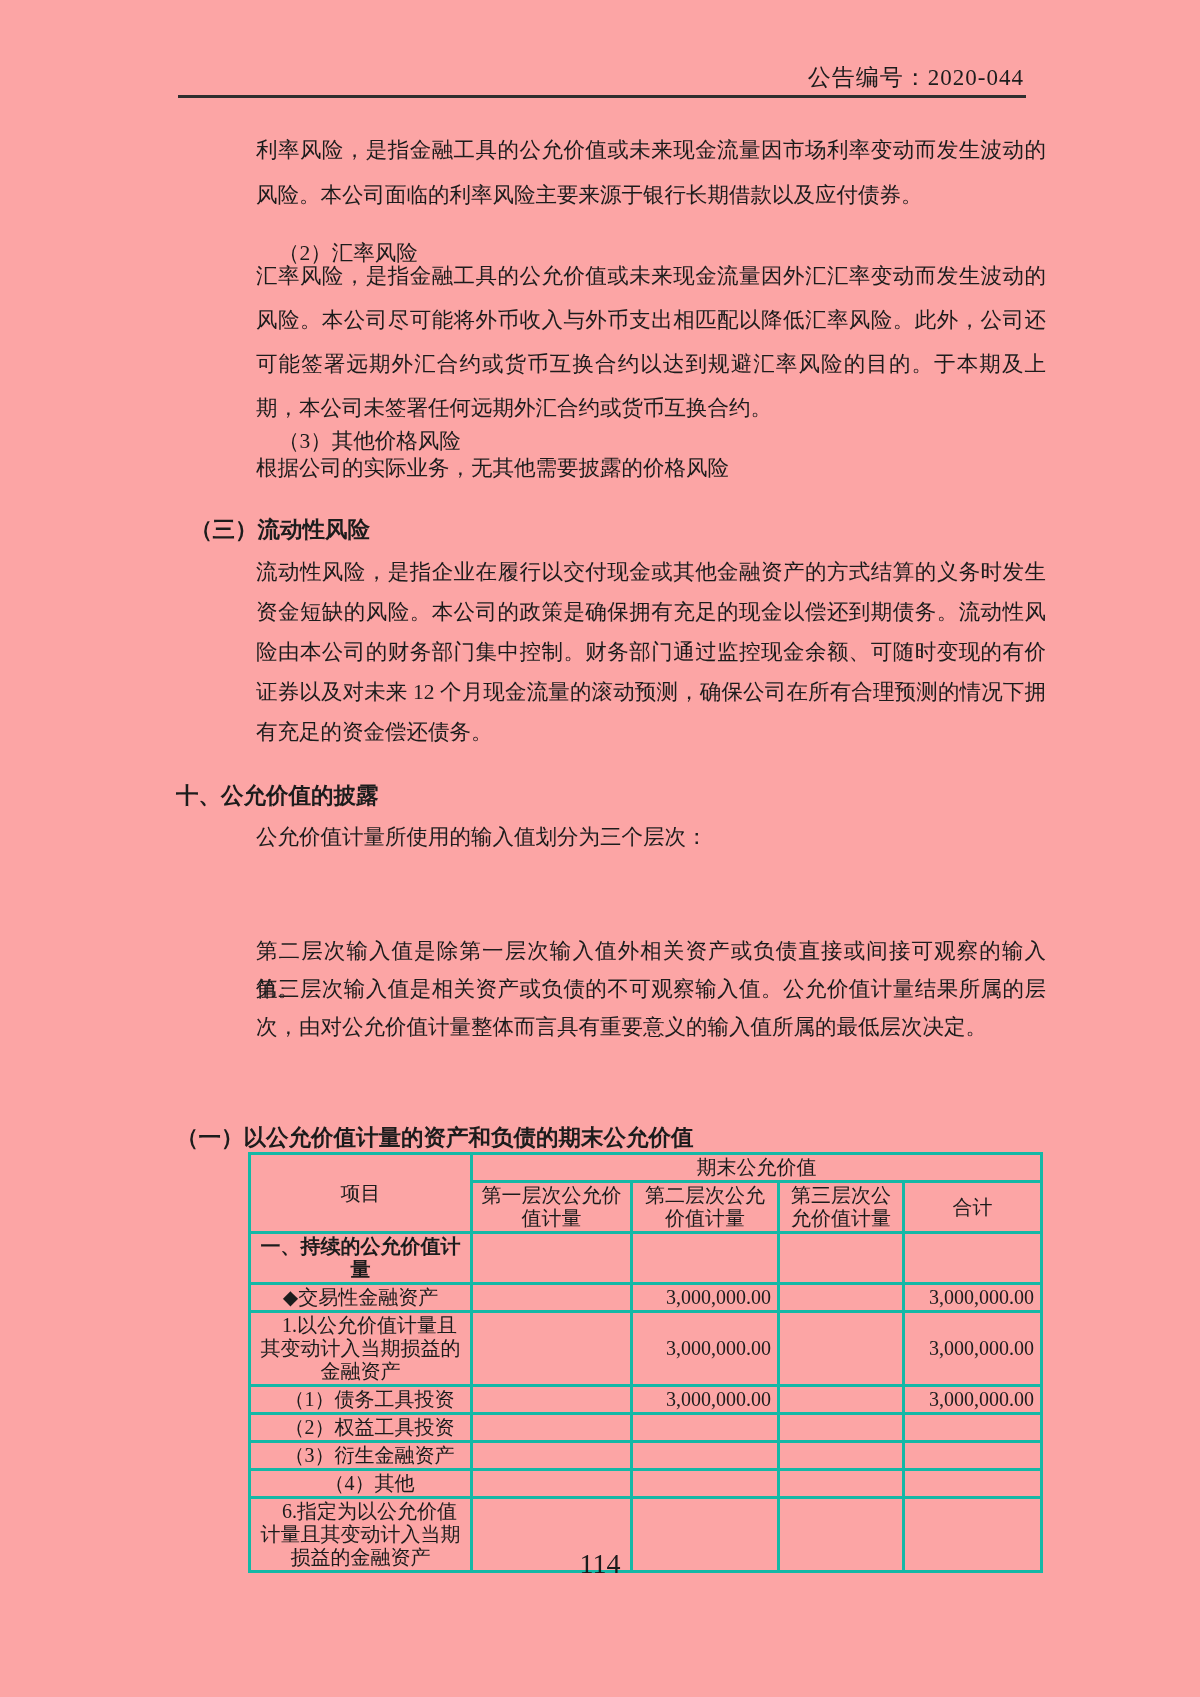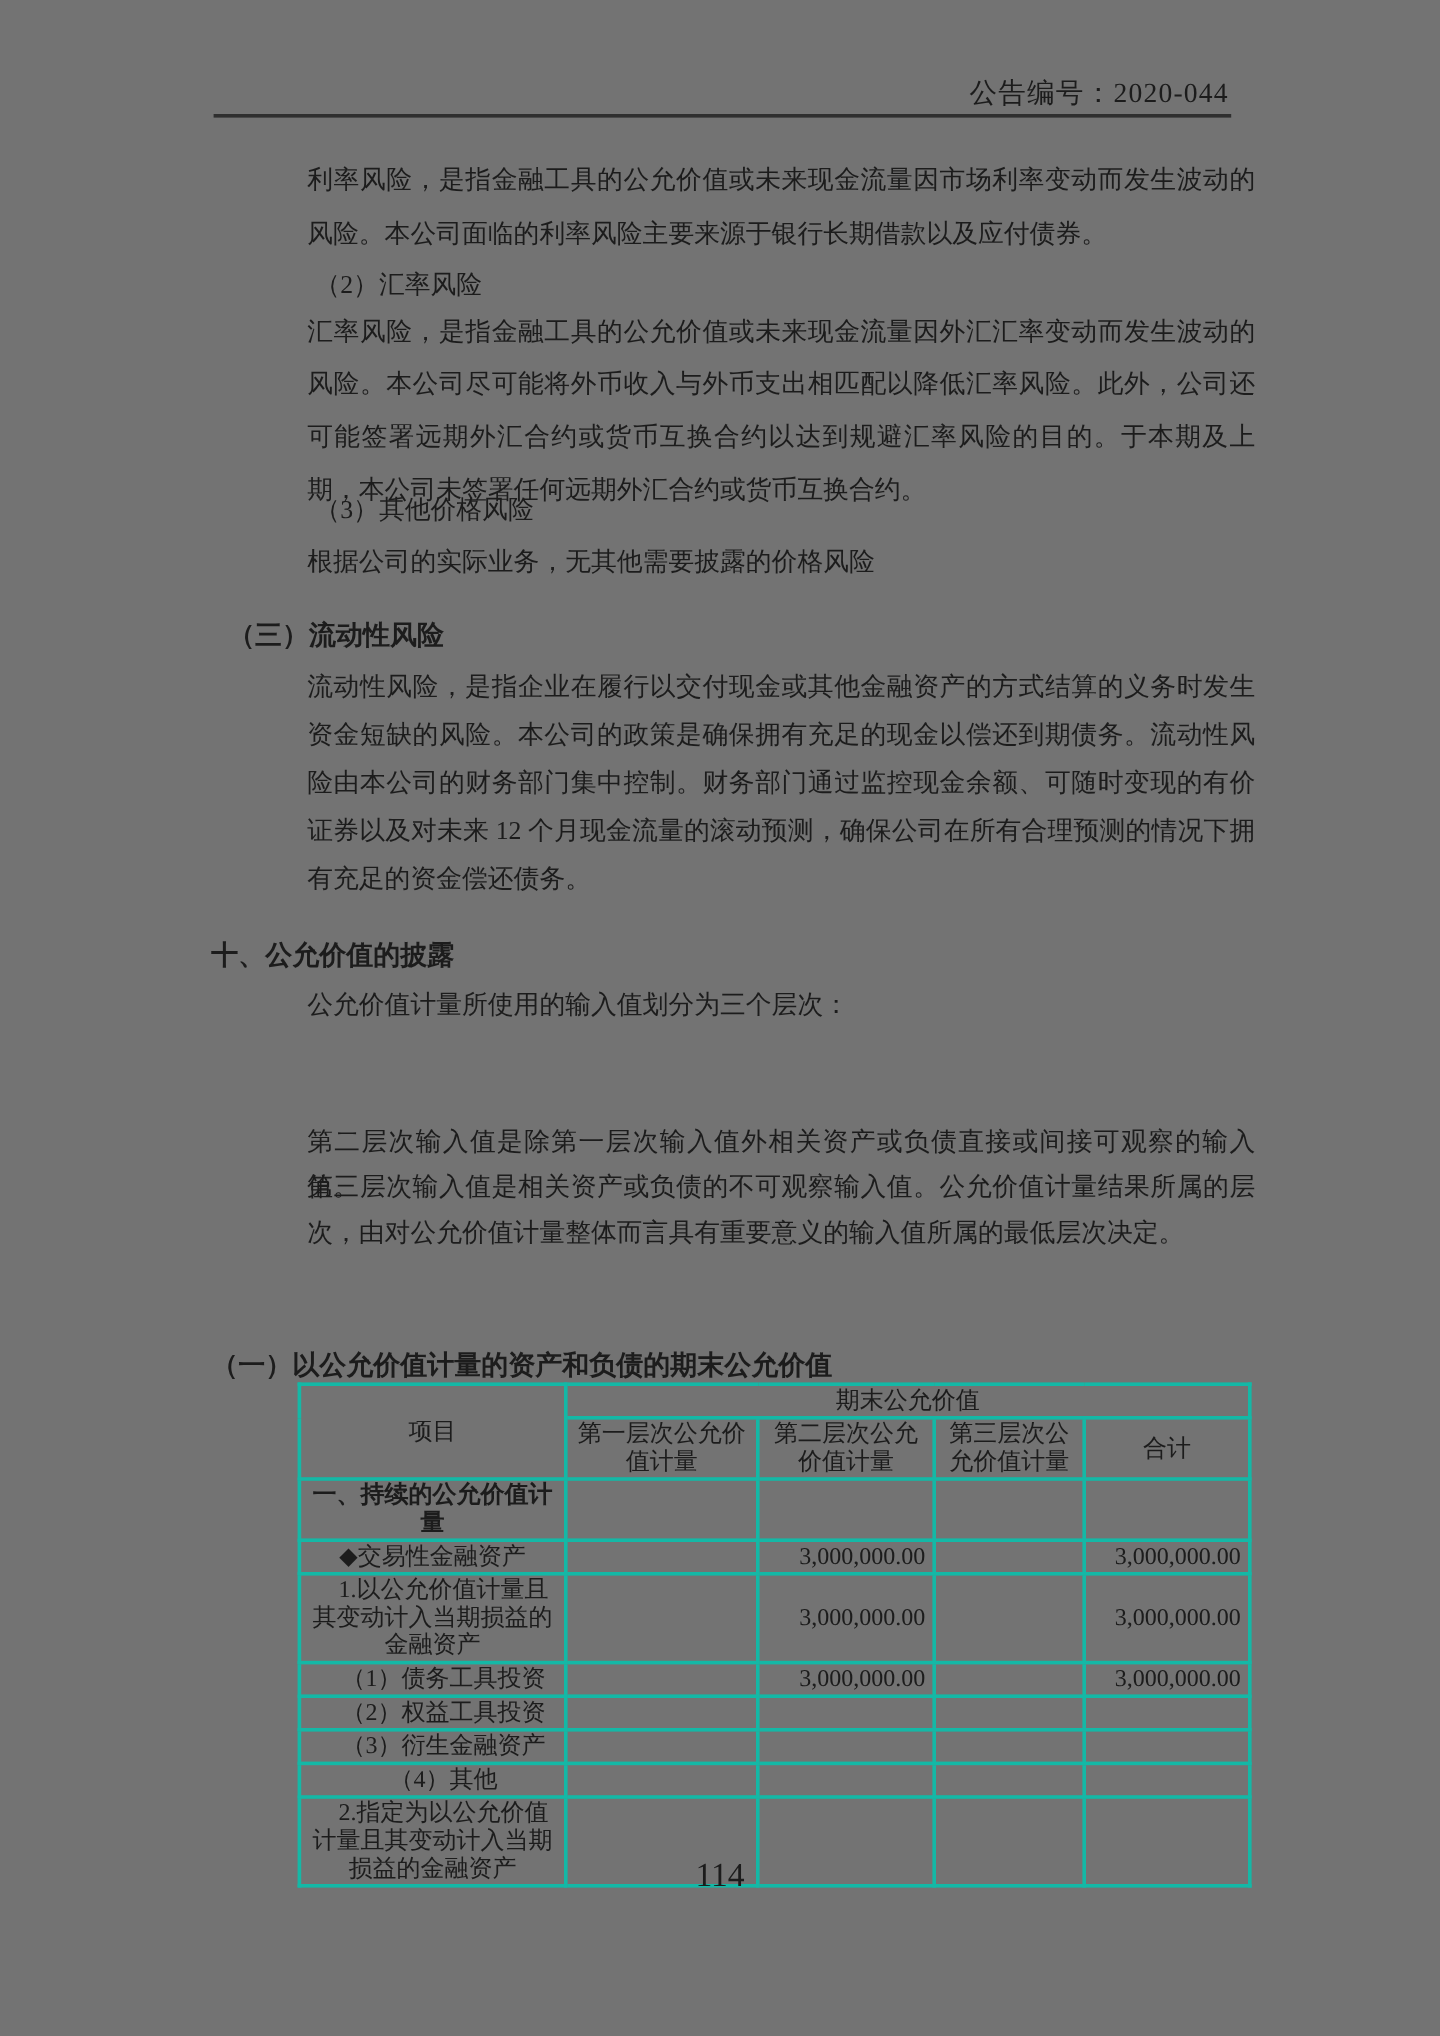--- a/index.html
+++ b/index.html
@@ -1,40 +1,40 @@
 <!DOCTYPE html>
 <html><head>
 <meta charset="utf-8">
 <style>
   html,body{margin:0;padding:0;background:#e8e8e6;}
   .page{
     position:relative;
     width:1200px;height:1697px;
     margin:0 auto;
-    background:#737373;
+    background:#fca5a5;
     color:#1c1c1c;
     font-family:"Liberation Serif","DejaVu Serif",serif;
     overflow:hidden;
   }
   
   .doc-number{
     position:absolute;top:62px;right:176px;
     font-size:23px;letter-spacing:1px;white-space:nowrap;
   }
   .header-rule{
     position:absolute;top:95px;left:178px;width:848px;height:3px;
     background:#2f2f2f;
   }
   
   .para{
     position:absolute;left:256px;width:790px;margin:0;
     font-size:21.5px;text-align:justify;
   }
   .subhead{
-    position:absolute;left:262px;margin:0;
+    position:absolute;left:262px;margin:16px;
     font-size:21.5px;white-space:nowrap;
   }
   .heading{
     position:absolute;margin:0;
     font-size:22.5px;font-weight:bold;white-space:nowrap;
   }
   .p-interest {top:128px;line-height:45px;}
   .sub-2      {top:222px;}
   .p-exchange {top:254px;line-height:44px;}
   .sub-3      {top:410px;}
@@ -165,21 +165,21 @@
         <td class="val"></td>
       </tr>
       <tr>
         <td class="item indent">（4）其他</td>
         <td class="val"></td>
         <td class="val"></td>
         <td class="val"></td>
         <td class="val"></td>
       </tr>
       <tr>
-        <td class="item indent">2.指定为以公允价值计量且其变动计入当期损益的金融资产</td>
+        <td class="item indent">6.指定为以公允价值计量且其变动计入当期损益的金融资产</td>
         <td class="val"></td>
         <td class="val"></td>
         <td class="val"></td>
         <td class="val"></td>
       </tr>
     </tbody>
   </table>
 
   <div class="footer">114</div>
 

